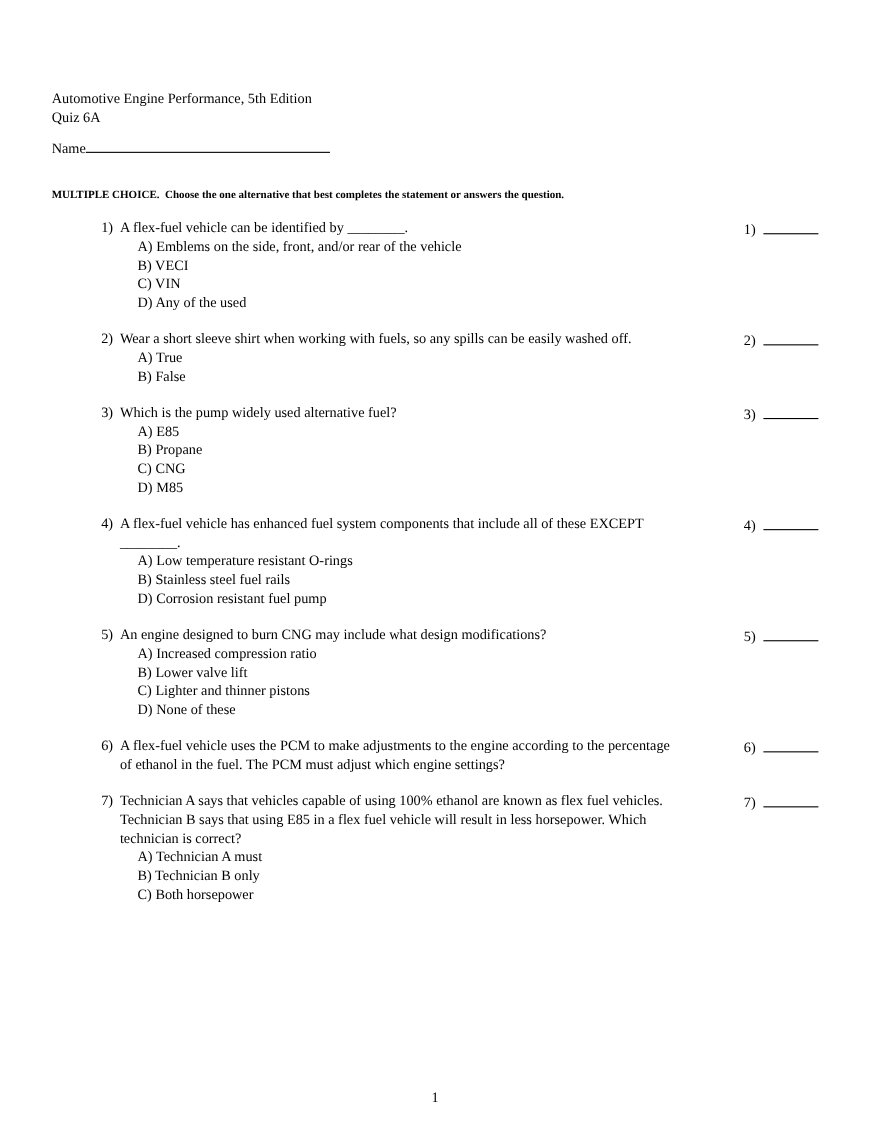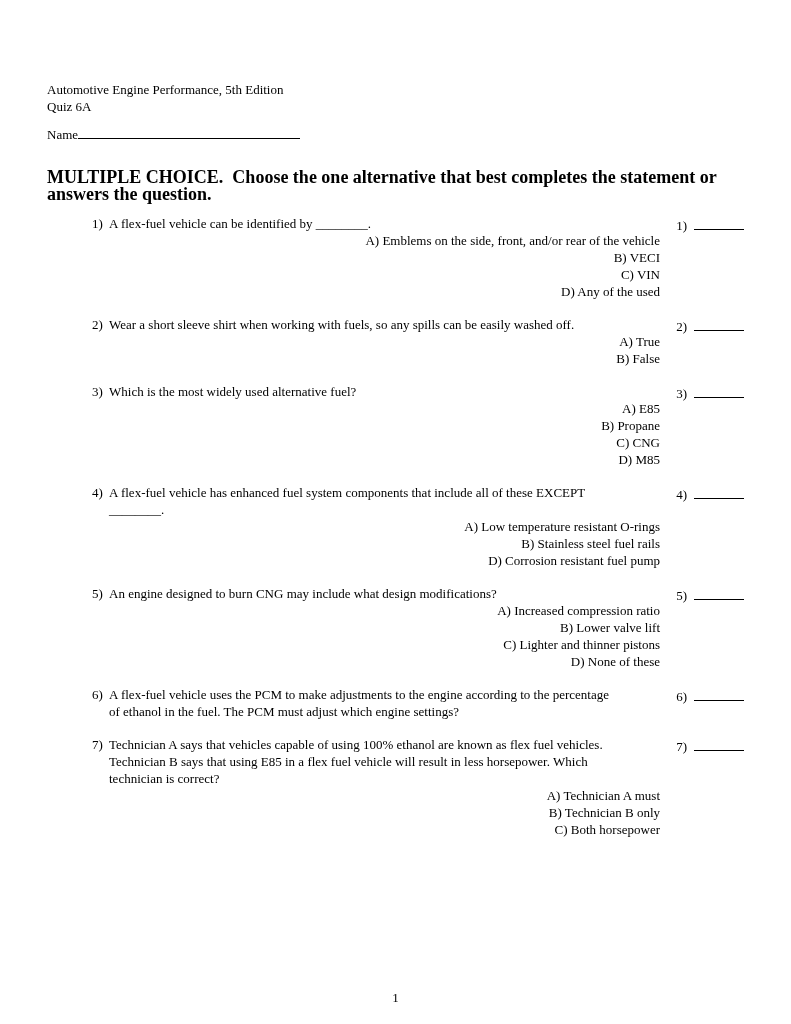--- a/index.html
+++ b/index.html
@@ -23,37 +23,37 @@
   .name-line {
     display: inline-block;
     width: 222px;
     border-bottom: 1px solid #000;
     height: 14px;
     vertical-align: baseline;
   }
   .section-heading {
     margin-top: 26px;
     font-weight: bold;
-    font-size: 18px;
+    font-size: 10px;
     white-space: pre-wrap;
   }
   .questions {
     margin-top: 12px;
     margin-left: 45px;
   }
   .question {
     display: flex;
     align-items: flex-start;
     margin-bottom: 16px;
   }
   .q-main { width: 568px; }
   .q-text { display: flex; }
   .q-num { flex: none; width: 17px; }
   .q-body { white-space: pre-line; flex: 1; }
-  .choices { margin-left: 33px; text-align: right; }
+  .choices { margin-left: 33px; }
   .choice { }
   .q-answer {
     margin-left: auto;
     white-space: nowrap;
     display: flex;
     align-items: baseline;
   }
   .ans-line {
     display: inline-block;
     width: 50px;
@@ -119,21 +119,21 @@
     <div class="q-answer">
       <span>2)</span>
           <span class="ans-line"></span>
     </div>
   </div>
 
   <div class="question">
     <div class="q-main">
       <div class="q-text">
         <span class="q-num">3)</span>
-            <span class="q-body">Which is the most widely used alternative fuel?</span>
+            <span class="q-body">Which is the pump widely used alternative fuel?</span>
       </div>
       <div class="choices">
             <div class="choice">A) E85</div>
             <div class="choice">B) Propane</div>
             <div class="choice">C) CNG</div>
             <div class="choice">D) M85</div>
           </div>
     </div>
     <div class="q-answer">
       <span>3)</span>

